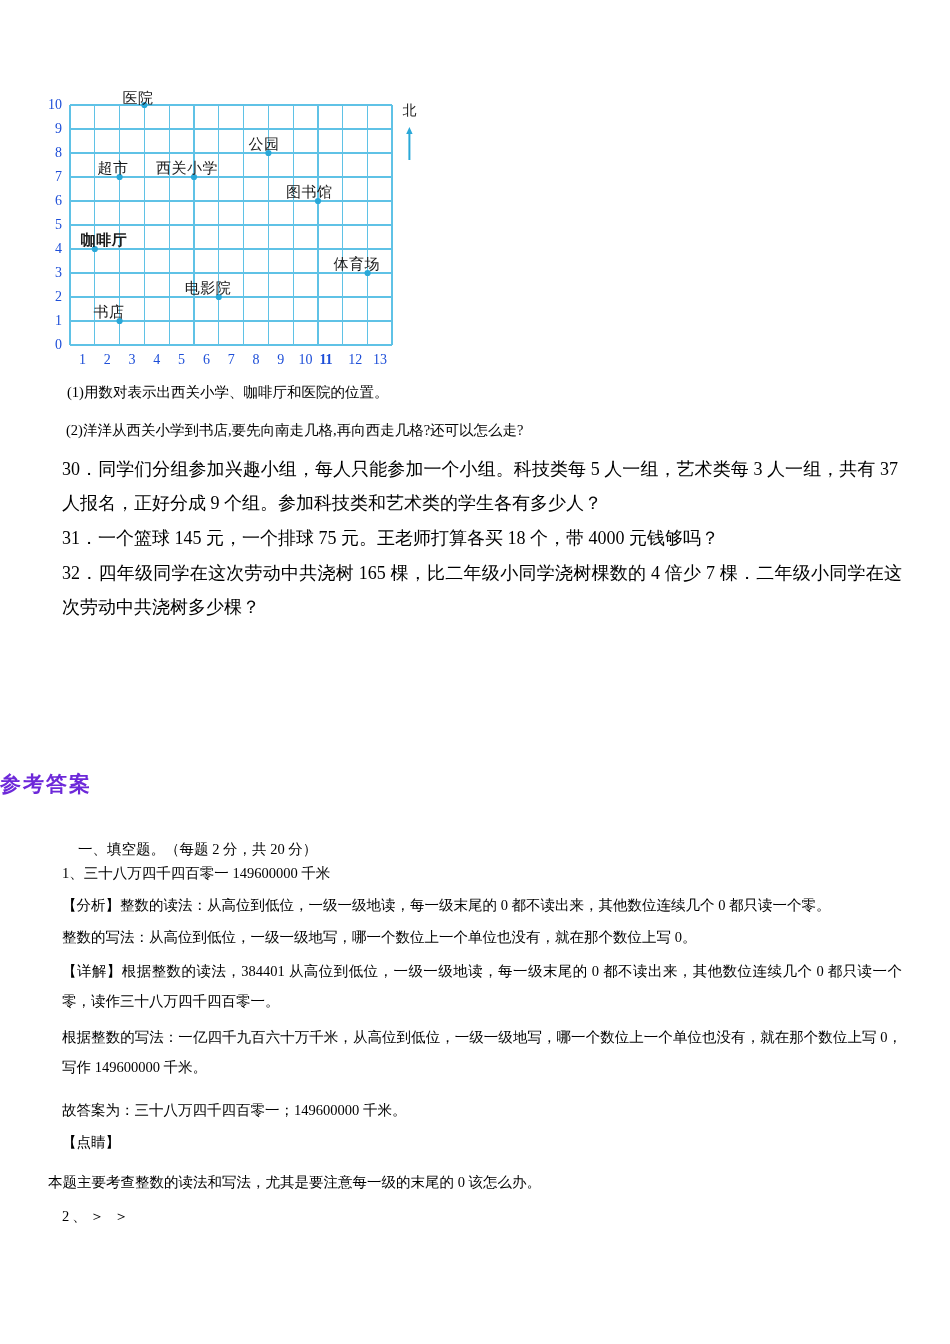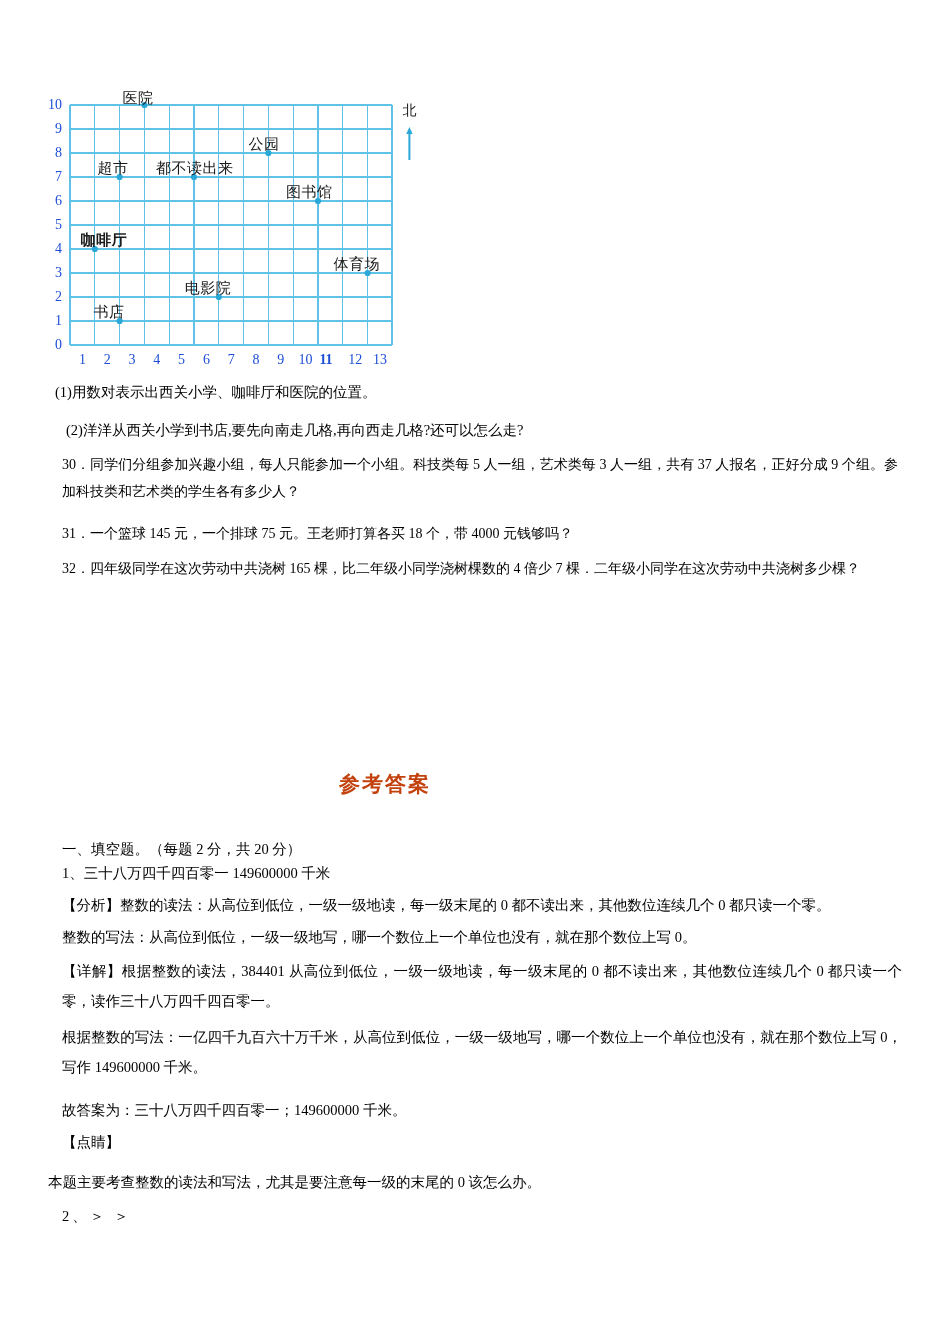--- a/index.html
+++ b/index.html
@@ -68,34 +68,33 @@
     position: absolute;
     font-family: "Liberation Serif", "DejaVu Serif", serif;
     font-size: 14.5px;
     line-height: 1.55;
     color: #000;
     white-space: nowrap;
   }
   .qblock {
     position: absolute;
     font-family: "Liberation Serif", "DejaVu Serif", serif;
-    font-size: 14px;
+    font-size: 18px;
     line-height: 1.9;
     color: #000;
   }
 
   .answer-title {
     position: absolute;
     width: 770px;
-    text-align: center;
     font-family: "Liberation Serif", "DejaVu Serif", serif;
     font-size: 21px;
     font-weight: bold;
     letter-spacing: 2px;
-    color: #c2410c;
+    color: #6d28d9;
   }
   .ans-line {
     position: absolute;
     font-family: "Liberation Serif", "DejaVu Serif", serif;
     font-size: 14.5px;
     line-height: 1.6;
     color: #000;
     white-space: nowrap;
   }
   .ans-para {
@@ -177,43 +176,43 @@
         <div class="axis-num" style="left: 34px; top: 242px; width: 28px; text-align: right;">4</div>
         <div class="axis-num" style="left: 34px; top: 218px; width: 28px; text-align: right;">5</div>
         <div class="axis-num" style="left: 34px; top: 194px; width: 28px; text-align: right;">6</div>
         <div class="axis-num" style="left: 34px; top: 170px; width: 28px; text-align: right;">7</div>
         <div class="axis-num" style="left: 34px; top: 146px; width: 28px; text-align: right;">8</div>
         <div class="axis-num" style="left: 34px; top: 122px; width: 28px; text-align: right;">9</div>
         <div class="axis-num" style="left: 34px; top: 98px; width: 28px; text-align: right;">10</div>
         <div class="pt-label" style="left: 122.4px; top: 91px;">医院</div>
         <div class="pt-label" style="left: 248.4px; top: 137px;">公园</div>
         <div class="pt-label" style="left: 97.6px; top: 161px;">超市</div>
-        <div class="pt-label" style="left: 156px; top: 161px;">都不读出来</div>
+        <div class="pt-label" style="left: 156px; top: 161px;">西关小学</div>
         <div class="pt-label" style="left: 286px; top: 185px;">图书馆</div>
         <div class="pt-label" style="left: 80.8px; top: 233px; font-weight: bold;">咖啡厅</div>
         <div class="pt-label" style="left: 333.6px; top: 257px;">体育场</div>
         <div class="pt-label" style="left: 184.8px; top: 281px;">电影院</div>
         <div class="pt-label" style="left: 93.6px; top: 305px;">书店</div>
         <div class="north-label" style="left: 402.4px; top: 104px;">北</div>
       </div>
   </div>
 
-  <div class="qline" style="left:55px; top:381px;">(1)用数对表示出西关小学、咖啡厅和医院的位置。</div>
+  <div class="qline" style="left:67px; top:381px;">(1)用数对表示出西关小学、咖啡厅和医院的位置。</div>
 
   <div class="qline" style="left:66px; top:419px;">(2)洋洋从西关小学到书店,要先向南走几格,再向西走几格?还可以怎么走?</div>
 
   <div class="qblock" style="left:62px; top:452px; width:836px; text-align:justify;">30．同学们分组参加兴趣小组，每人只能参加一个小组。科技类每 5 人一组，艺术类每 3 人一组，共有 37 人报名，正好分成 9 个组。参加科技类和艺术类的学生各有多少人？</div>
 
   <div class="qblock" style="left:62px; top:521px; width:836px;">31．一个篮球 145 元，一个排球 75 元。王老师打算各买 18 个，带 4000 元钱够吗？</div>
 
   <div class="qblock" style="left:62px; top:556px; width:840px; text-align:justify;">32．四年级同学在这次劳动中共浇树 165 棵，比二年级小同学浇树棵数的 4 倍少 7 棵．二年级小同学在这次劳动中共浇树多少棵？</div>
 
   <div class="answer-title" style="top:770px;">参考答案</div>
 
-  <div class="ans-line" style="left:62px; top:838px;text-align:center;">一、填空题。（每题 2 分，共 20 分）</div>
+  <div class="ans-line" style="left:78px; top:838px;text-align:center;">一、填空题。（每题 2 分，共 20 分）</div>
 
   <div class="ans-line" style="left:62px; top:862px;">1、三十八万四千四百零一    149600000 千米</div>
 
   <div class="ans-para" style="left:62px; top:890px; width:840px; text-align:justify;">【分析】整数的读法：从高位到低位，一级一级地读，每一级末尾的 0 都不读出来，其他数位连续几个 0 都只读一个零。</div>
 
   <div class="ans-para" style="left:62px; top:922px; width:840px;">整数的写法：从高位到低位，一级一级地写，哪一个数位上一个单位也没有，就在那个数位上写 0。</div>
 
   <div class="ans-para" style="left:62px; top:956px; width:840px; text-align:justify;">【详解】根据整数的读法，384401 从高位到低位，一级一级地读，每一级末尾的 0 都不读出来，其他数位连续几个 0 都只读一个零，读作三十八万四千四百零一。</div>
 
   <div class="ans-para" style="left:62px; top:1022px; width:840px; text-align:justify;">根据整数的写法：一亿四千九百六十万千米，从高位到低位，一级一级地写，哪一个数位上一个单位也没有，就在那个数位上写 0，写作 149600000 千米。</div>

